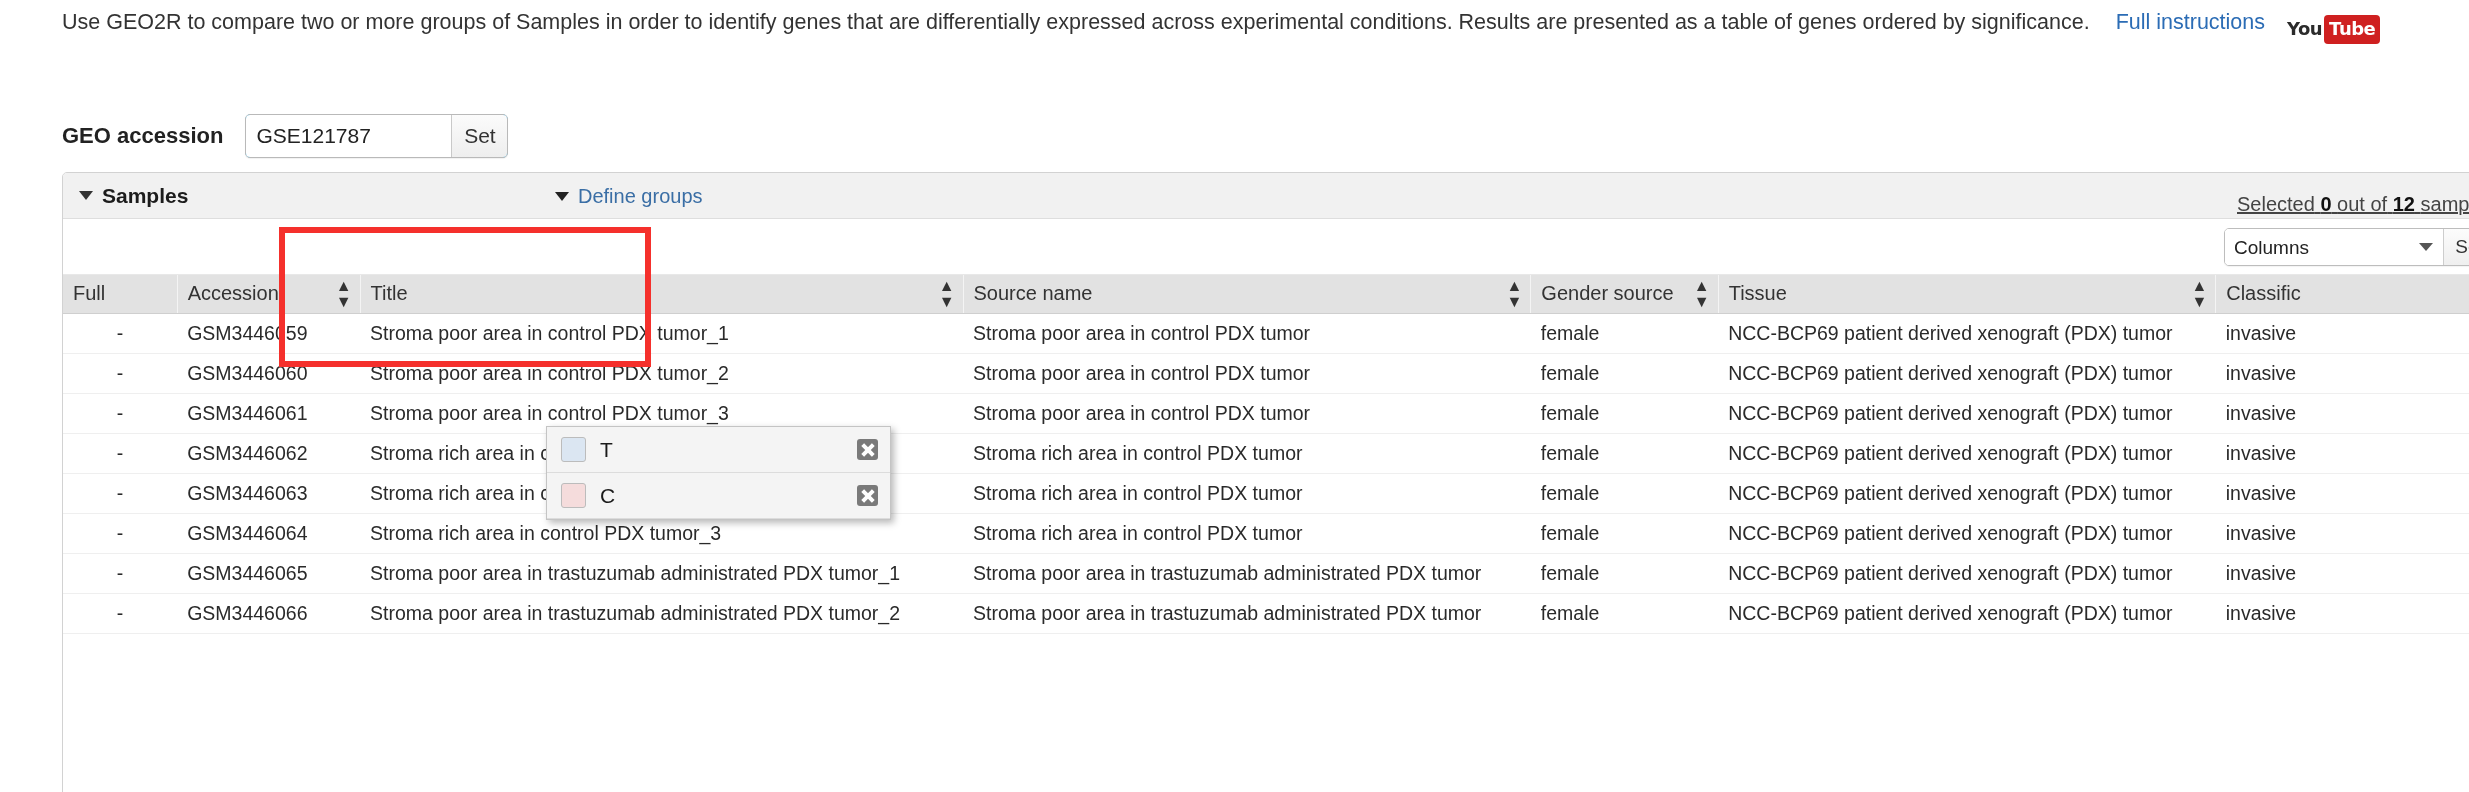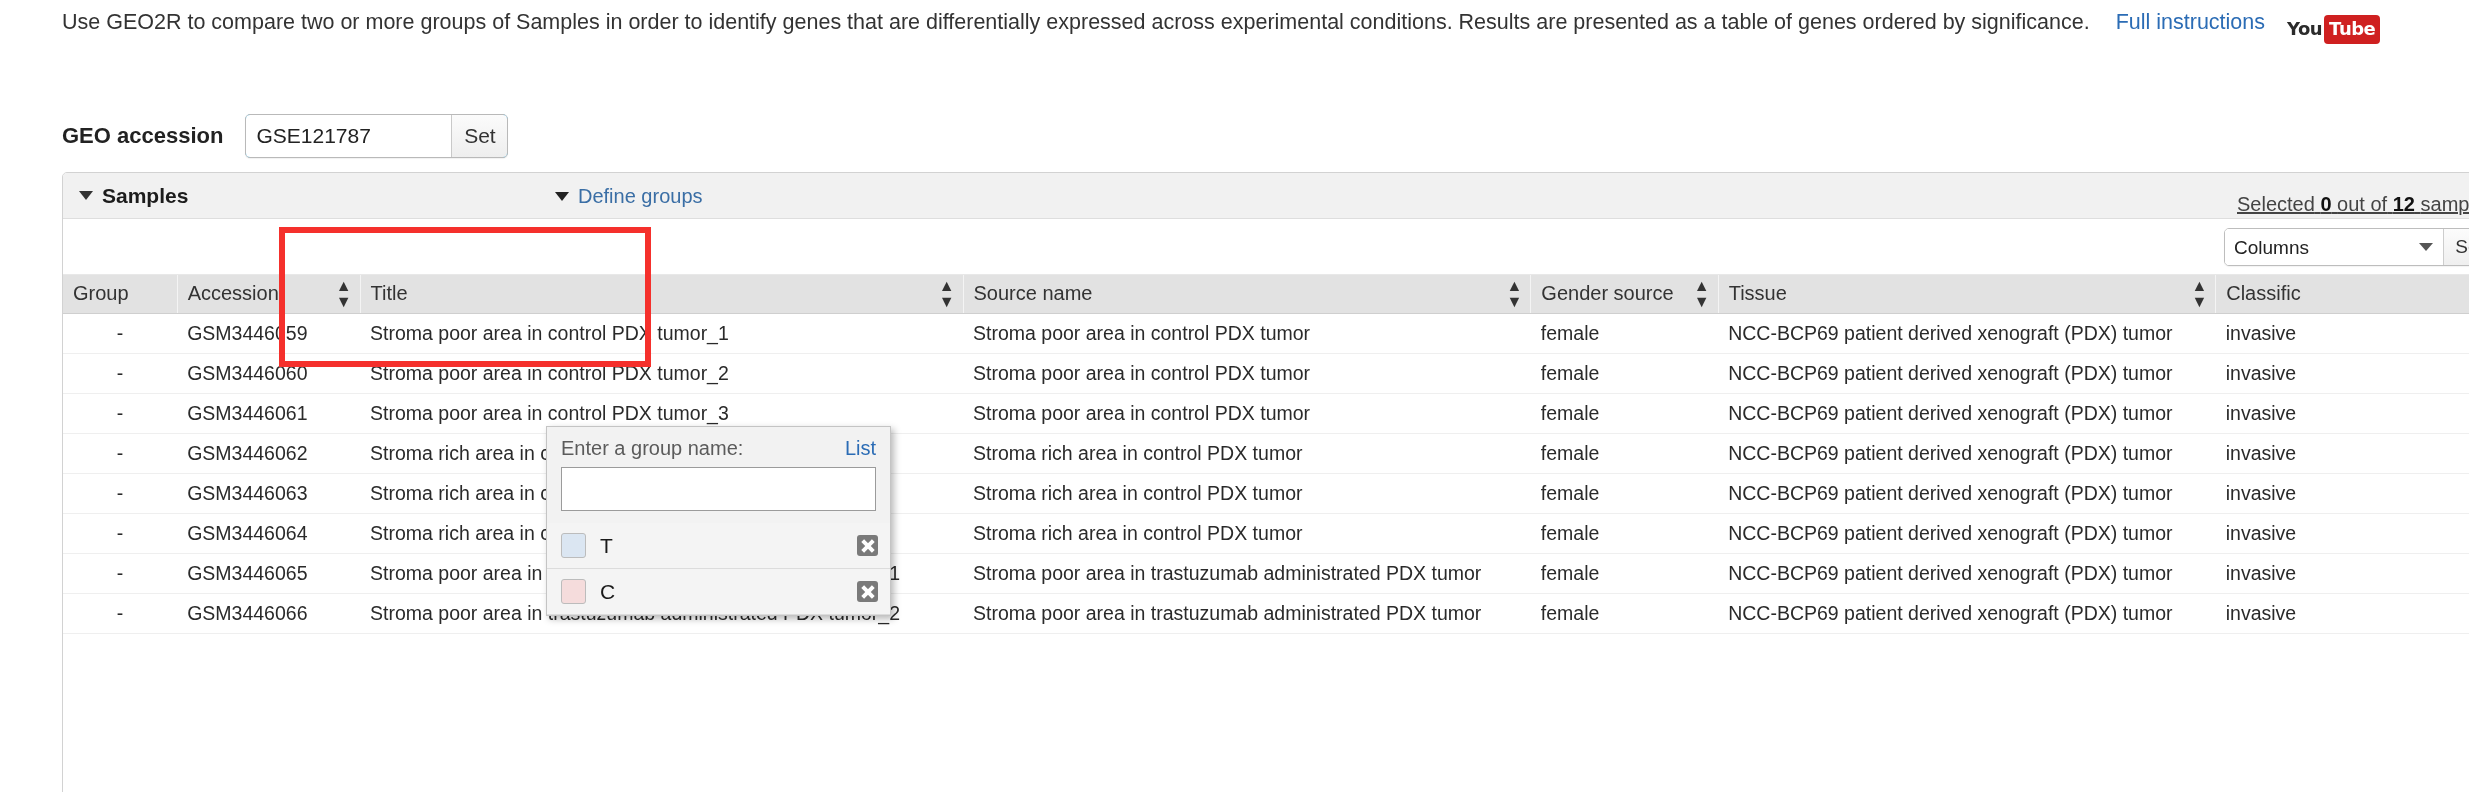--- a/index.html
+++ b/index.html
@@ -417,21 +417,21 @@
           <col class="w-acc">
           <col class="w-title">
         <col class="w-src">
           <col class="w-gen">
           <col class="w-tis">
           <col class="w-cls">
       </colgroup>
       <thead>
         <tr>
           <th>
-            <span>Group</span>
+            <span>Full</span>
           </th>
           <th>
             <span>Accession</span>
             <span class="sort">▲<br>▼</span>
           </th>
           <th>
             <span>Title</span>
             <span class="sort">▲<br>▼</span>
           </th>
           <th>
@@ -521,27 +521,20 @@
             <td>Stroma poor area in trastuzumab administrated PDX tumor_2</td>
             <td>Stroma poor area in trastuzumab administrated PDX tumor</td>
             <td>female</td>
             <td>NCC-BCP69 patient derived xenograft (PDX) tumor</td>
             <td>invasive</td>
           </tr>
         </tbody>
     </table>
 
     <div class="dg-popup">
-      <div class="dg-top">
-        <div class="dg-label-row">
-          <span class="dg-label">Enter a group name:</span>
-          <span class="dg-list">List</span>
-        </div>
-        <input class="dg-input" type="text" value="" style="">
-      </div>
       <div id="dg-groups">
           <div class="dg-item">
             <span class="dg-swatch" style="background: rgb(219, 230, 242);"></span>
             <span class="dg-name">T</span>
             <span class="dg-del"></span>
           </div>
           <div class="dg-item">
             <span class="dg-swatch" style="background: rgb(245, 220, 220);"></span>
             <span class="dg-name">C</span>
             <span class="dg-del"></span>

